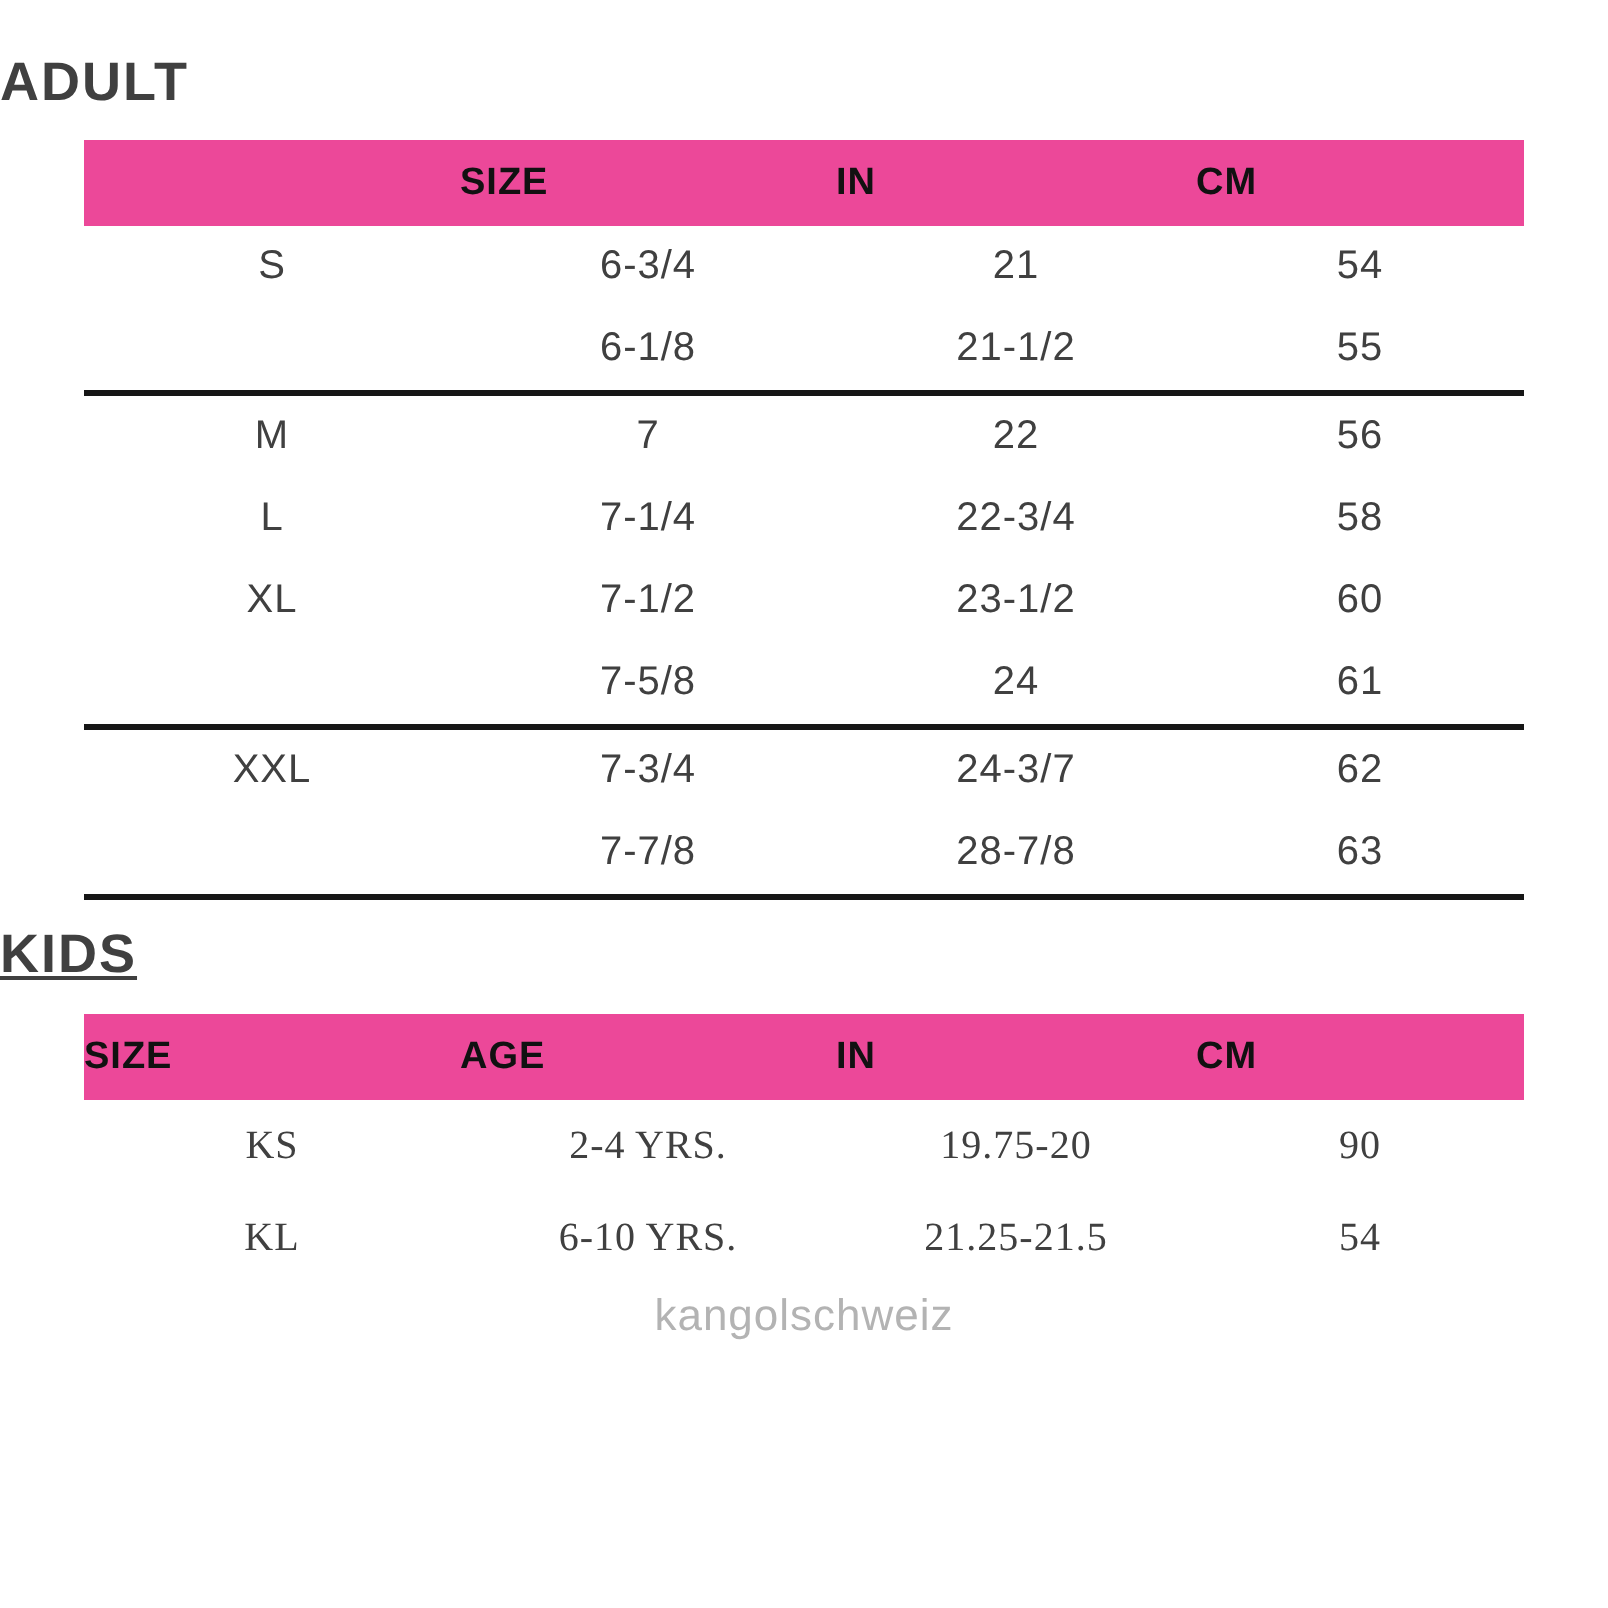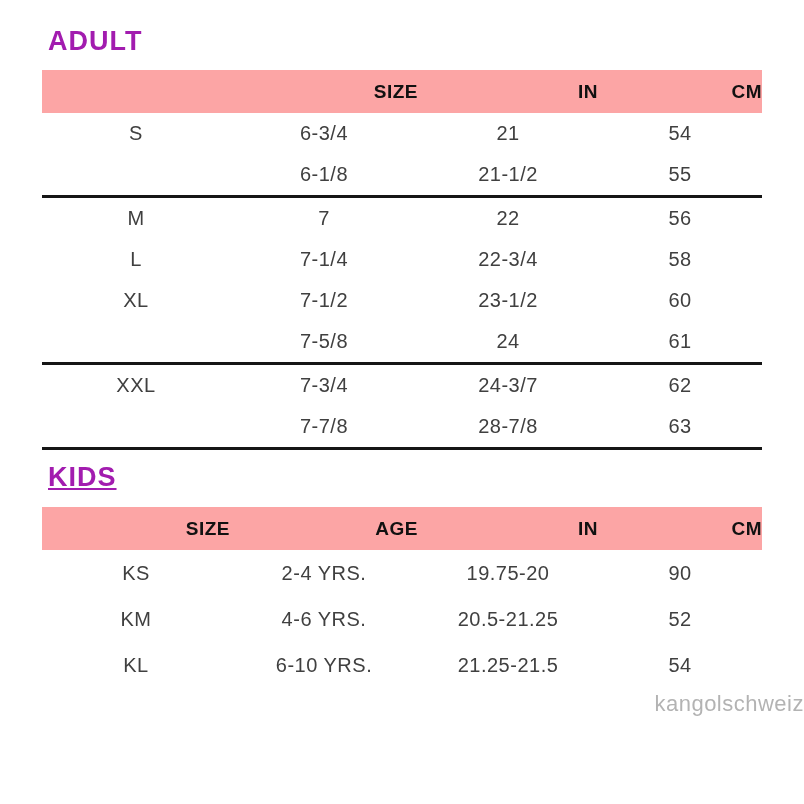--- a/index.html
+++ b/index.html
@@ -13,65 +13,64 @@
     width: 804px;
     height: 804px;
     background: #ffffff;
     overflow: hidden;
   }
   .section-title {
     margin: 0;
     font-size: 27px;
     font-weight: 900;
     letter-spacing: 1px;
-    color: #a21caf;
+    color: #404040;
     line-height: 1;
-    padding-left: 48px;
   }
   .title-adult { padding-top: 28px; margin-bottom: 15px; }
   .title-kids  { padding-top: 14px; margin-bottom: 16px; text-decoration: underline; }
 
   table.size-table {
     border-collapse: collapse;
     table-layout: fixed;
     margin-left: 42px;
     width: 720px;
   }
   table.size-table thead th {
-    background: #fca5a5;
+    background: #ec4899;
     height: 43px;
     font-size: 19px;
     font-weight: 800;
     letter-spacing: 0.5px;
     color: #111111;
-    text-align: right;
+    text-align: left;
     padding: 0;
   }
   table.size-table td {
     text-align: center;
     padding: 0;
     font-size: 20px;
     font-weight: 300;
     color: #404040;
     letter-spacing: 0.5px;
   }
   table.adult td { height: 41px; }
-  table.kids  td { height: 46px; }
+  table.kids  td { height: 46px; font-family: Liberation Serif, serif; }
   td.size-label {
     font-size: 19px;
     font-weight: 800;
     letter-spacing: 0.5px;
     color: #111111;
   }
   tr.group-end td {
     border-bottom: 3px solid #161616;
   }
   .watermark {
     margin-top: 4px;
-    text-align: right;
+    text-align: center;
     font-size: 22px;
     line-height: 24px;
     font-weight: 300;
     letter-spacing: 0.5px;
     color: #b3b3b3;
   }
 </style>
 </head>
 <body>
 
@@ -164,26 +163,20 @@
       </tr>
     </thead>
     <tbody>
       <tr>
         <td class="size-label">KS</td>
         <td>2-4 YRS.</td>
         <td>19.75-20</td>
         <td>90</td>
       </tr>
       <tr>
-        <td class="size-label">KM</td>
-        <td>4-6 YRS.</td>
-        <td>20.5-21.25</td>
-        <td>52</td>
-      </tr>
-      <tr>
         <td class="size-label">KL</td>
         <td>6-10 YRS.</td>
         <td>21.25-21.5</td>
         <td>54</td>
       </tr>
     </tbody>
   </table>
 
   <div class="watermark">kangolschweiz</div>
 

